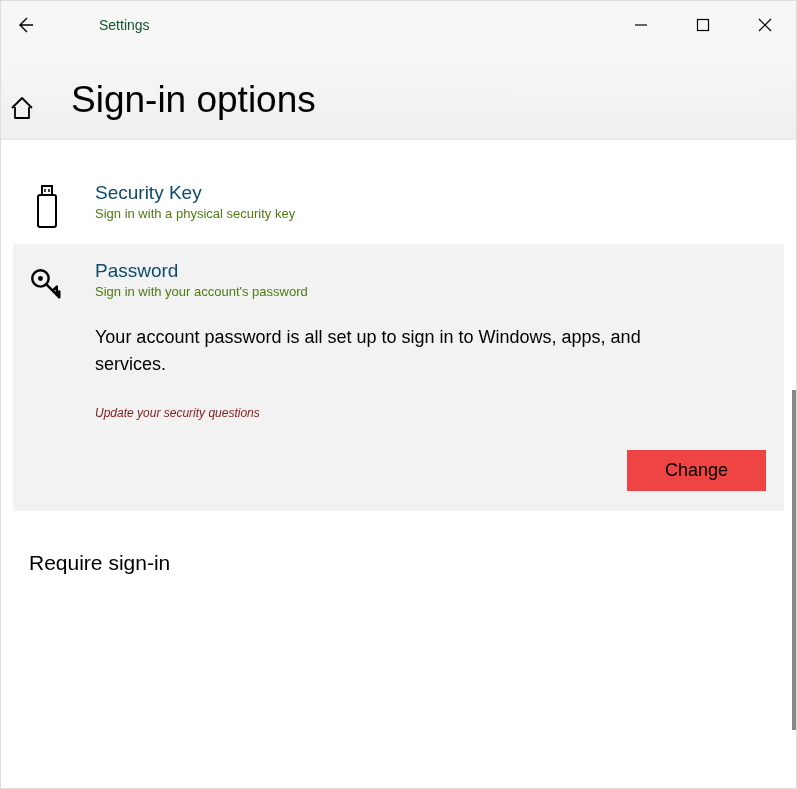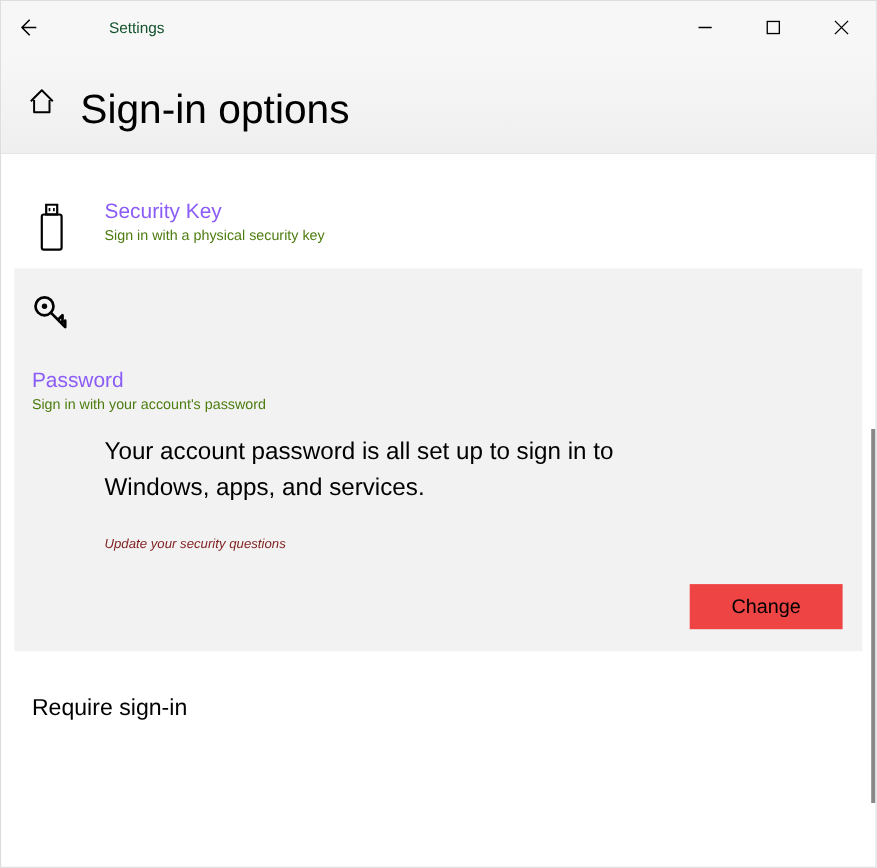--- a/index.html
+++ b/index.html
@@ -42,24 +42,24 @@
     .win-btn {
       width: 62px;
       height: 48px;
       display: flex;
       align-items: center;
       justify-content: center;
       cursor: pointer;
     }
     .header-section {
       background: linear-gradient(#f7f7f7, #efefef);
-      padding: 30px 24px 18px 24px;
-      display: flex;
-      align-items: flex-start;
-      gap: 22px;
+      padding: 30px 24px 18px 8px;
+      display: flex;
+      align-items: flex-end;
+      gap: 36px;
       border-bottom: 1px solid #e5e5e5;
     }
     .page-title {
       font-size: 37px;
       font-weight: 400;
       color: #000;
     }
     .content {
       position: relative;
       height: calc(789px - 48px - 98px);
@@ -90,41 +90,40 @@
       display: flex;
       align-items: center;
       justify-content: center;
       margin-top: 4px;
     }
     .option-text {
       flex: 1;
     }
     .option-title {
       font-size: 19px;
-      color: #8b5cf6;
+      color: #0c4a6e;
       margin-bottom: 2px;
     }
     .option-desc {
       font-size: 13px;
       color: #4d7c0f;
     }
     .expanded-panel {
       background: #f2f2f2;
       padding: 16px 16px 20px 16px;
       margin-top: 2px;
     }
     .expanded-panel .option-row {
       padding: 0 0 18px 0;
-      flex-direction: column;
     }
     .panel-body {
       margin-left: 66px;
     }
     .panel-text {
-      font-size: 22px;
+      font-size: 18px;
       color: #000;
       line-height: 1.5;
       margin-bottom: 28px;
       max-width: 560px;
     }
     .panel-link {
       display: block;
       font-size: 12px;
       color: #7f1d1d;
       text-decoration: none;

